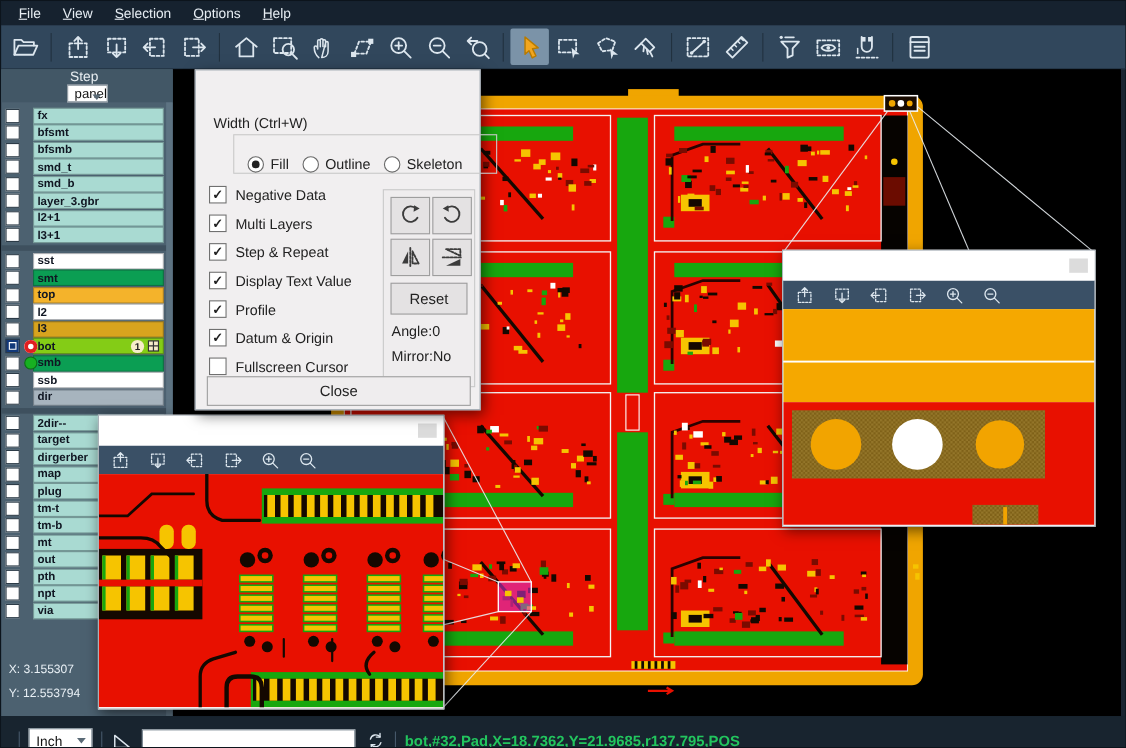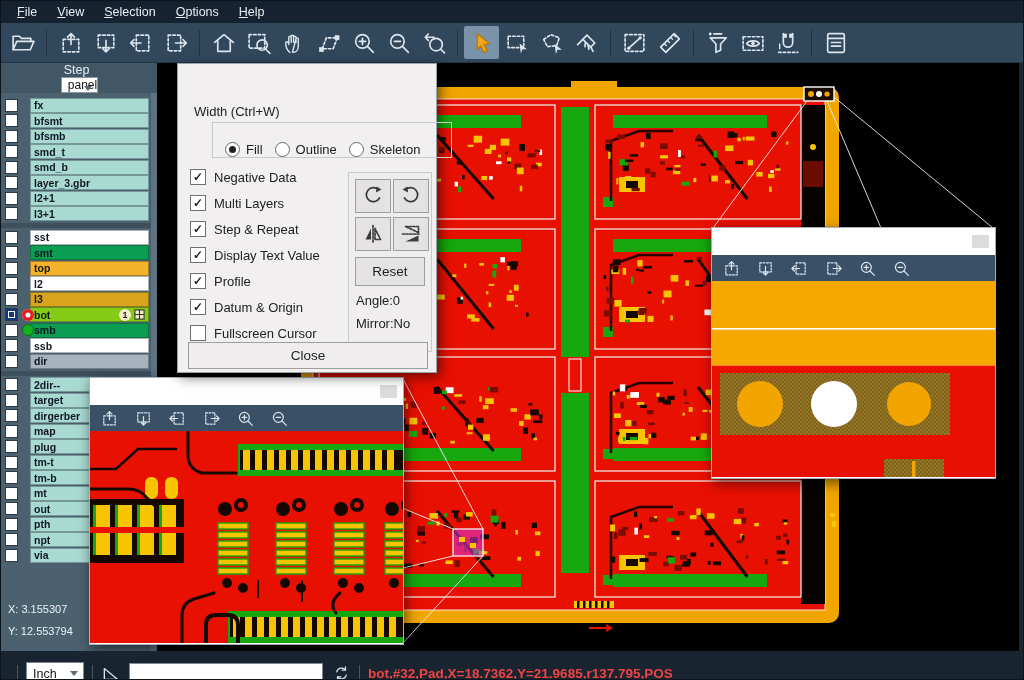--- a/index.html
+++ b/index.html
@@ -1273,16 +1273,16 @@
         <path d="M4,18.5 H20 L4,5.5 Z"></path>
       </svg>
     <div id="cmdinput"></div>
     <svg class="icon" width="19" height="19" viewBox="0 0 24 24" style="margin-left:9px;">
         <path d="M6,10 a6.3,6.3 0 0 1 11,-2.5"></path>
         <path d="M17,3.5 v4.2 h-4.2"></path>
         <path d="M18,14 a6.3,6.3 0 0 1 -11,2.5"></path>
         <path d="M7,20.5 v-4.2 h4.2"></path>
       </svg>
     <div class="sdiv"></div>
-    <div id="statusmsg" style="color: #ef4444;">bot,#32,Pad,X=18.7362,Y=21.9685,r137.795,POS</div>
+    <div id="statusmsg" style="color: #22c55e;">bot,#32,Pad,X=18.7362,Y=21.9685,r137.795,POS</div>
   </div>
 
 </div>
 
 </body></html>

